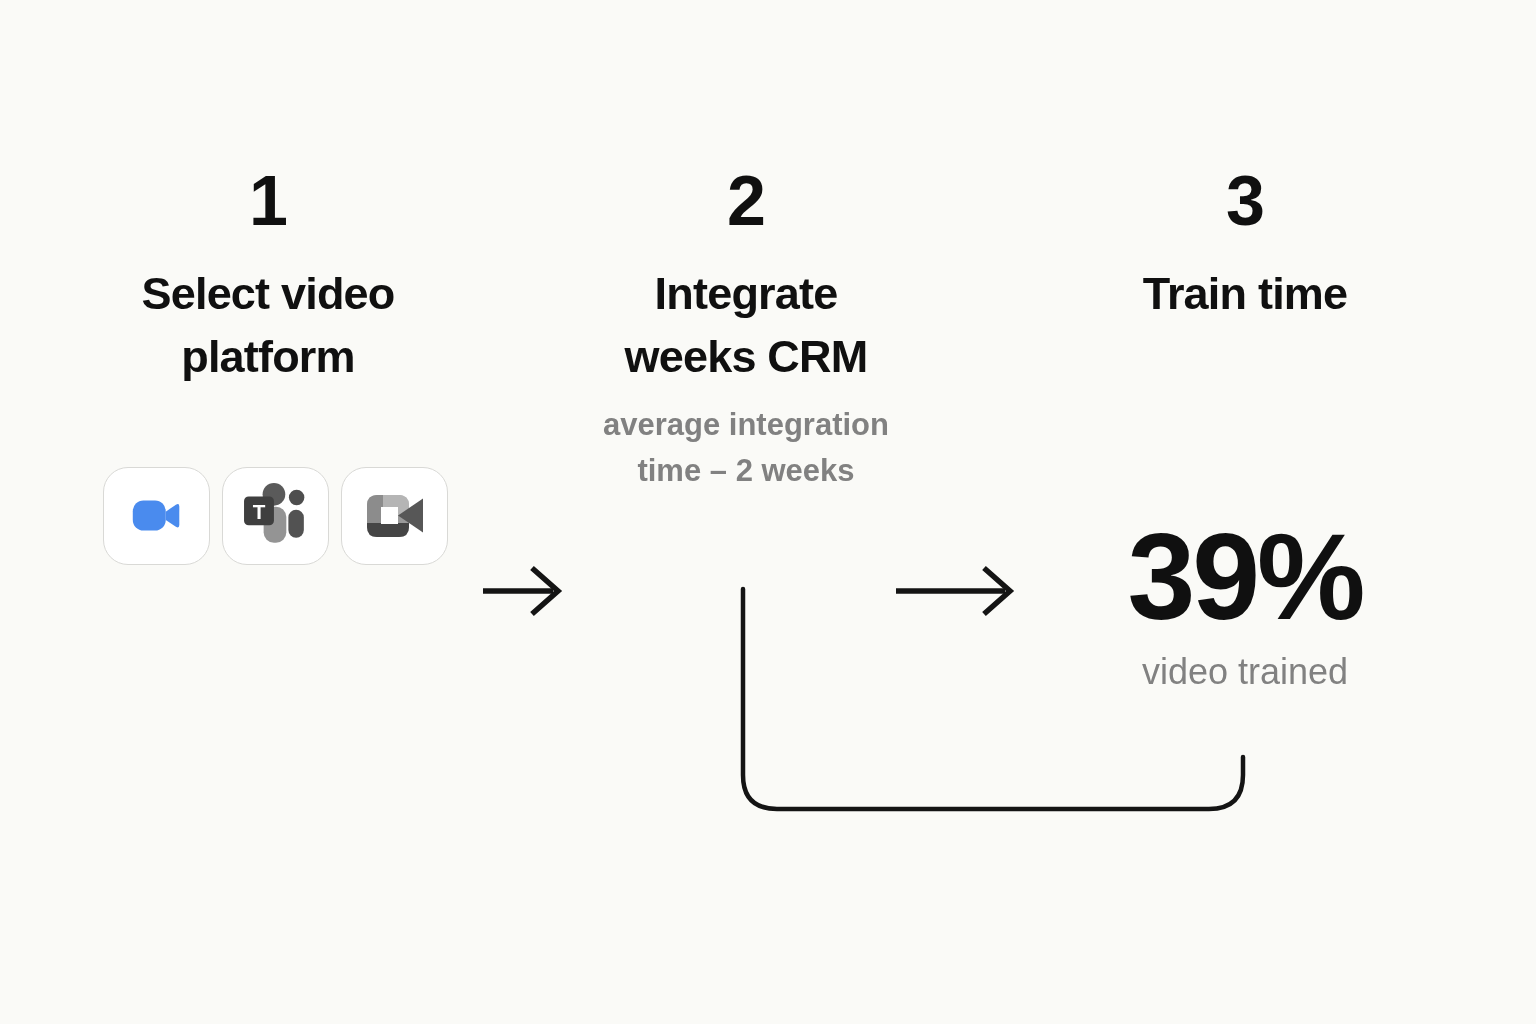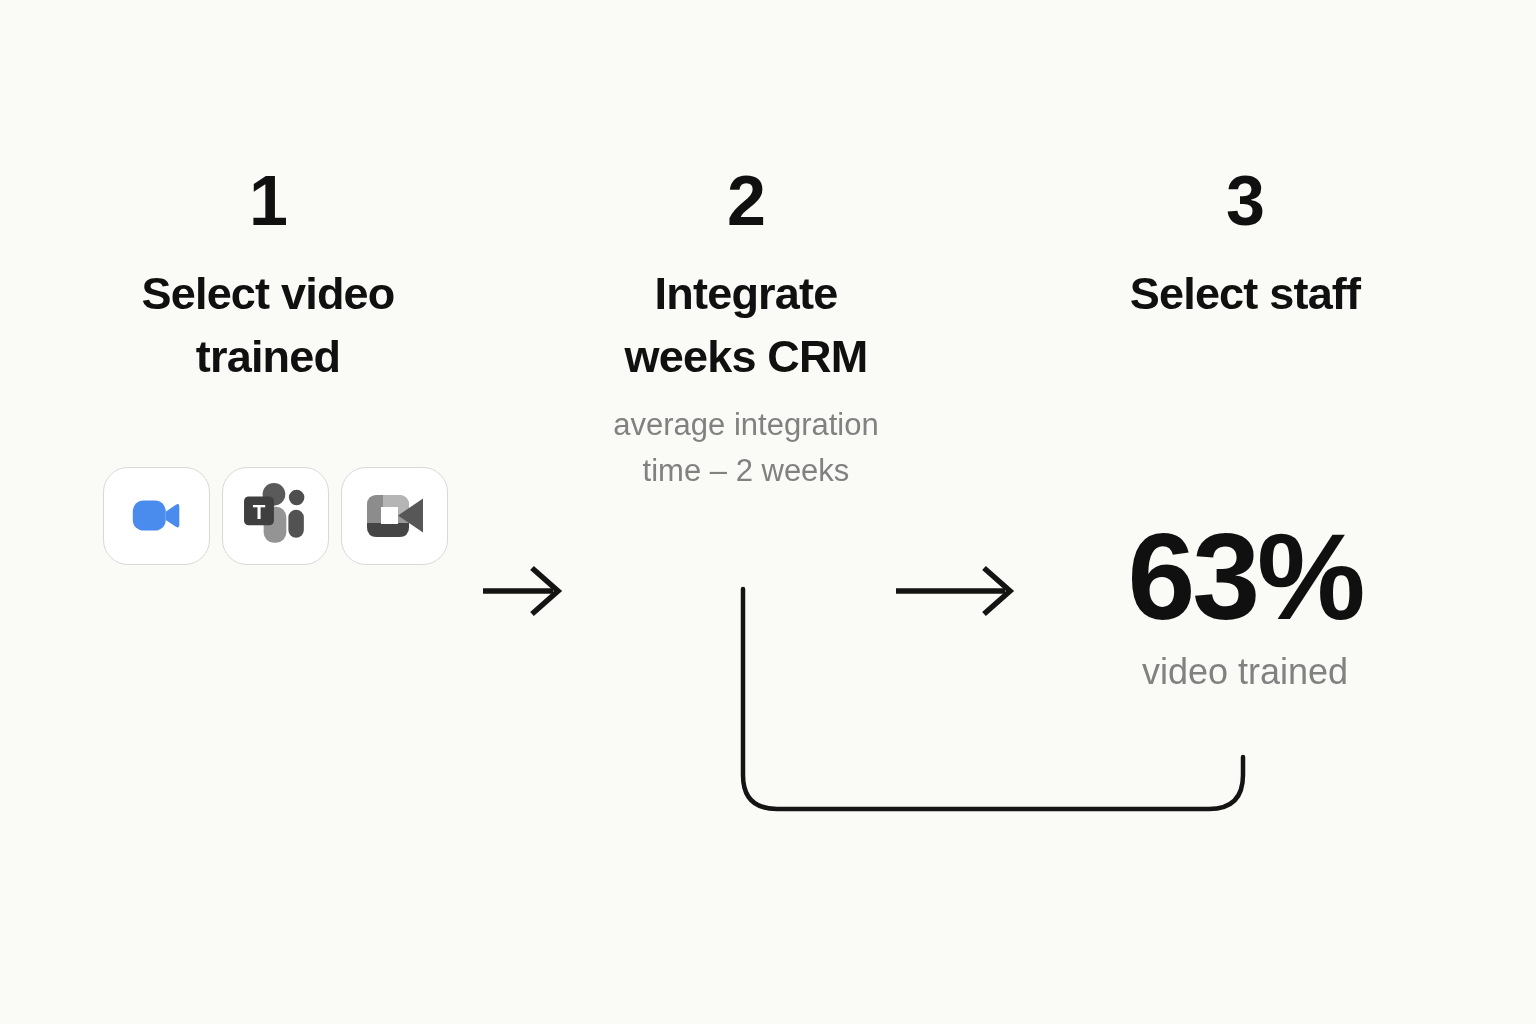--- a/index.html
+++ b/index.html
@@ -22,21 +22,21 @@
     letter-spacing: -1px; color: var(--text_primary, #111);
   }
   .step-title {
     position: absolute; top: 262px; width: 100%;
     font-size: 45px; font-weight: 700; line-height: 63px;
     letter-spacing: -0.8px; white-space: pre-line;
     color: var(--text_primary, #111);
   }
   .step-subtitle {
     position: absolute; top: 402px; width: 100%;
-    font-size: 31px; font-weight: 400; line-height: 46px;
+    font-size: 31px; font-weight: 700; line-height: 46px;
     white-space: pre-line; color: var(--text_muted, #828282);
   }
 
   .platform-row {
     position: absolute; left: 103px; top: 467px;
     display: flex; gap: 12px;
   }
   .platform-card {
     width: 107px; height: 98px;
     background: var(--card_bg, #fff);
@@ -63,21 +63,21 @@
   .ink-line { stroke: var(--ink, #141414); fill: none; }
 </style>
 </head>
 <body>
 
 <div class="canvas">
 
   <div class="col col-1">
     <div class="step-number">1</div>
     <div class="step-title">Select video
-trained</div>
+platform</div>
   </div>
 
   <div class="platform-row">
     <div class="platform-card">
       <svg width="62" height="62" viewBox="0 0 64 64">
         <rect x="7" y="16" width="34" height="31" rx="11" fill="#4a8bee"></rect>
         <path d="M41 27.5 L51.5 20.3 Q55 18.3 55 22.2 L55 41.3 Q55 45.2 51.5 43.2 L41 36 Z" fill="#4a8bee"></path>
       </svg>
     </div>
     <div class="platform-card">
@@ -105,22 +105,22 @@
   <div class="col col-2">
     <div class="step-number">2</div>
     <div class="step-title">Integrate
 weeks CRM</div>
     <div class="step-subtitle">average integration
 time – 2 weeks</div>
   </div>
 
   <div class="col col-3">
     <div class="step-number">3</div>
-    <div class="step-title">Select staff</div>
-    <div class="stat-value">63%</div>
+    <div class="step-title">Train time</div>
+    <div class="stat-value">39%</div>
     <div class="stat-label">video trained</div>
   </div>
 
   <svg class="connector-layer" viewBox="0 0 1536 1024">
     <g>
       <path class="ink-line" d="M483 591 H553" stroke-width="5.5"></path>
       <path class="ink-line" d="M532 568 L558 591 L532 614" stroke-width="5.5" stroke-linejoin="miter"></path>
     </g>
     <g>
       <path class="ink-line" d="M896 591 H1005" stroke-width="5.5"></path>

